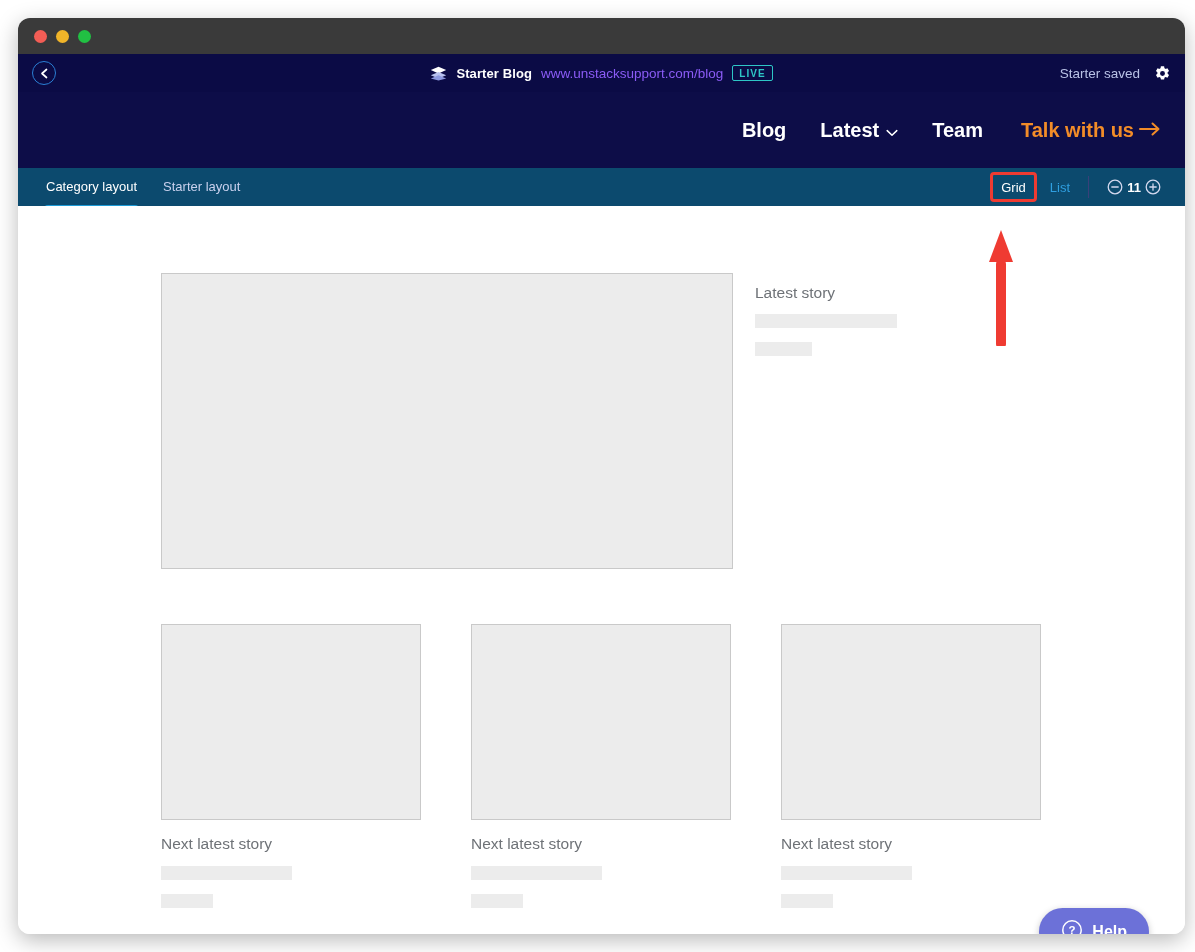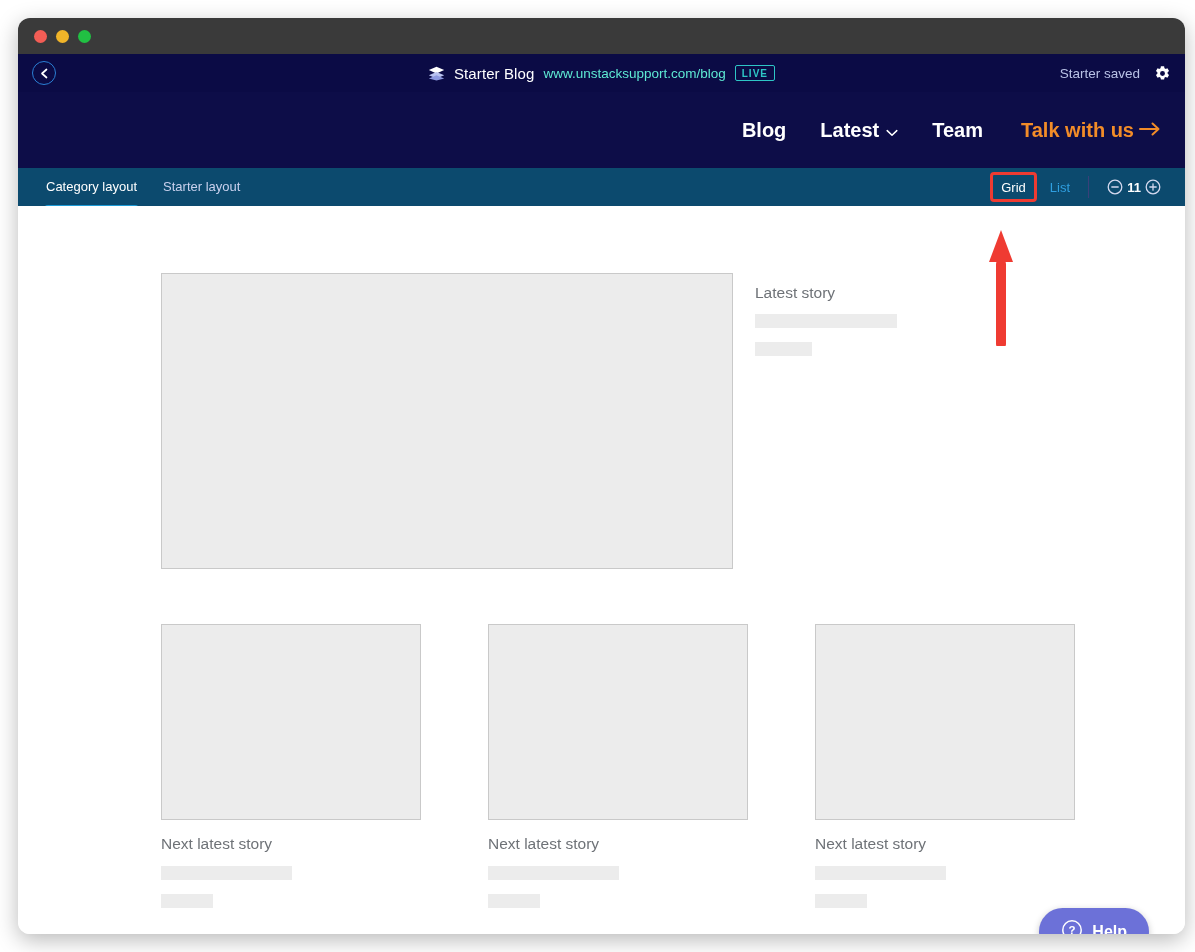--- a/index.html
+++ b/index.html
@@ -67,26 +67,26 @@
     display: flex;
     align-items: center;
     justify-content: center;
     gap: 9px;
     pointer-events: none;
   }
   .topbar-center > * { pointer-events: auto; }
   .site-icon { display: flex; align-items: center; }
   .site-name {
     color: #ffffff;
-    font-size: 15px;
-    font-weight: normal;
+    font-size: 13px;
+    font-weight: bold;
     letter-spacing: .1px;
   }
   .site-url {
-    color: #5eead4;
+    color: #8b5cf6;
     font-size: 13.5px;
   }
   .live-badge {
     border: 1.4px solid #2ec6c6;
     color: #2ec6c6;
     font-size: 10px;
     font-weight: bold;
     letter-spacing: 1px;
     padding: 2px 6px 1px 6px;
     border-radius: 2px;
@@ -266,21 +266,21 @@
   }
   .ph-bar {
     background: #ececec;
     height: 14px;
   }
   .ph-bar.long { width: 142px; }
   .ph-bar.short { width: 57px; margin-top: 14px; }
 
   .card-row {
     display: flex;
-    gap: 67px;
+    gap: 50px;
     padding-left: 143px;
     padding-right: 138px;
     margin-top: 55px;
   }
   .card { width: 260px; flex: none; }
   .card-img {
     width: 260px;
     height: 196px;
     background: #ececec;
     border: 1px solid #c9c9c9;

